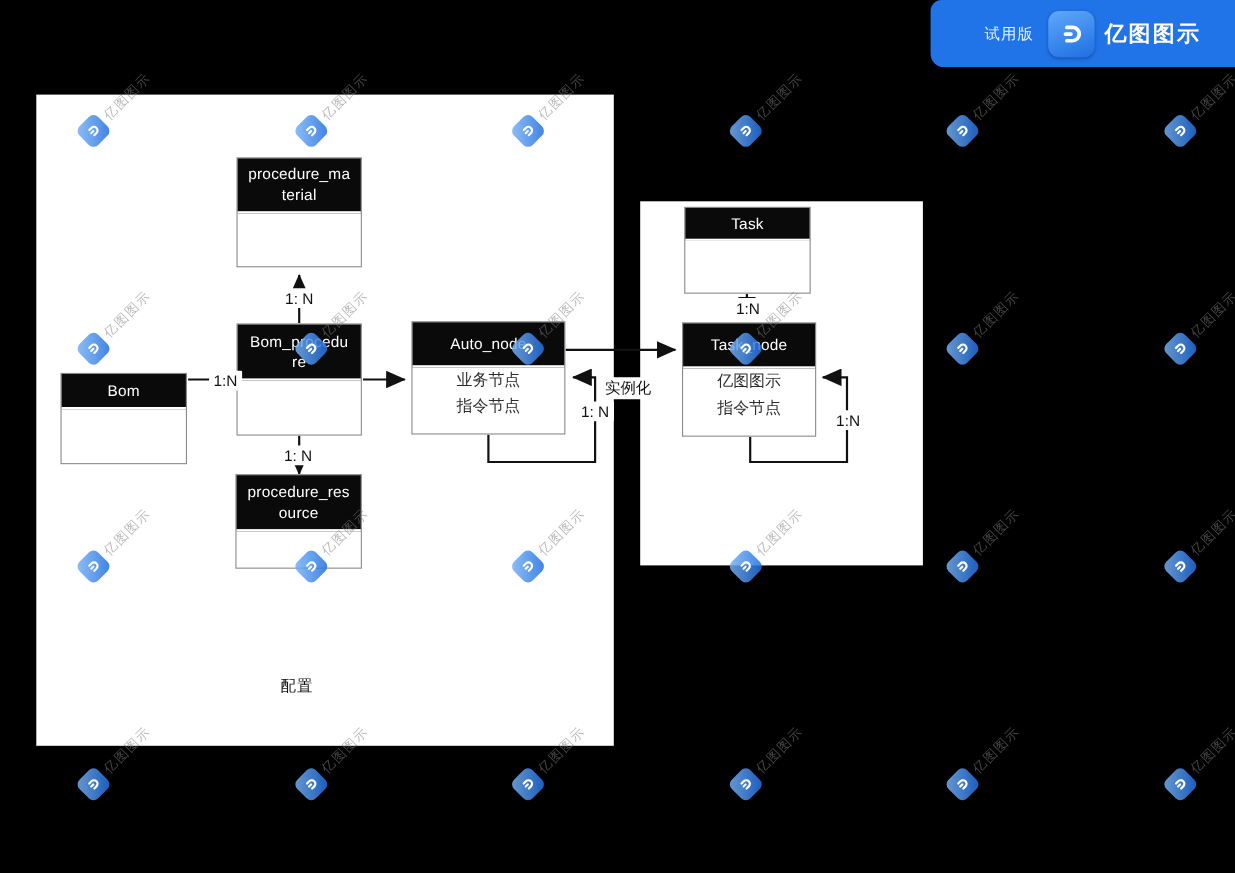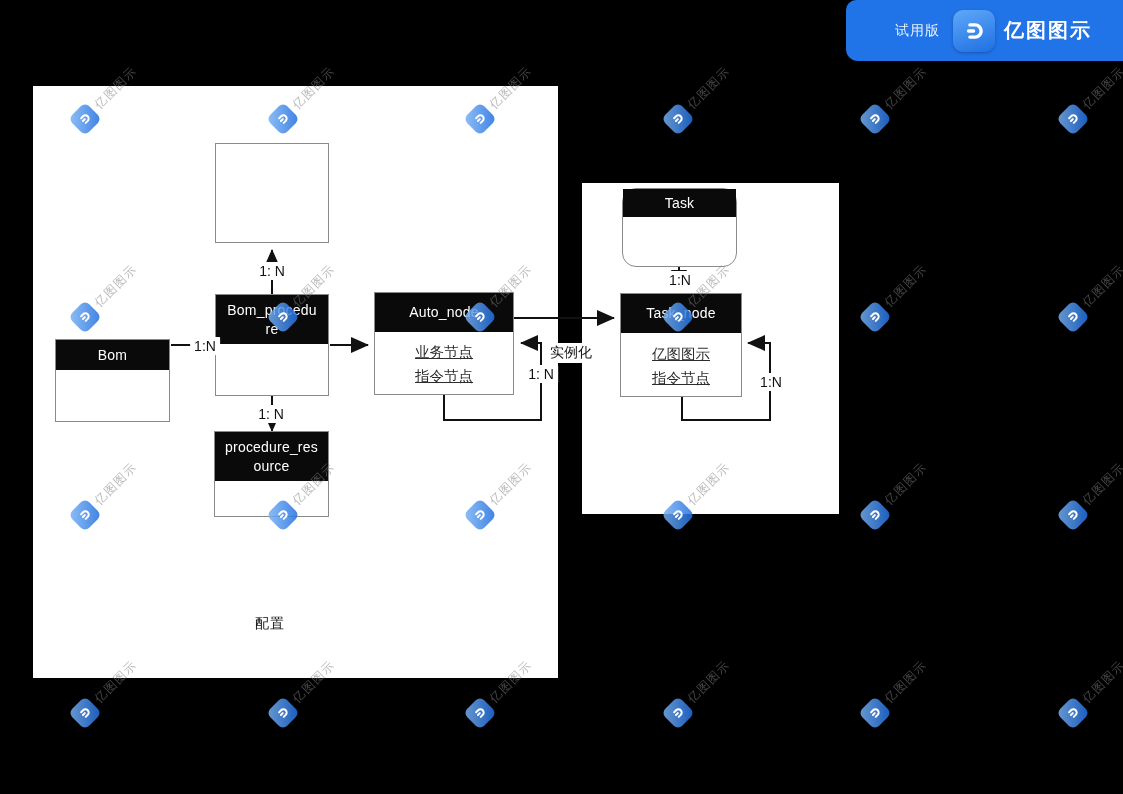--- a/index.html
+++ b/index.html
@@ -14,22 +14,22 @@
   .entity{
     position:absolute;background:#fff;border:1.5px solid #8a8a8a;box-sizing:border-box;
     display:flex;flex-direction:column;z-index:15;
   }
   .entity-header{
     background:#0a0a0a;color:#fff;display:flex;align-items:center;justify-content:center;
     white-space:pre-line;text-align:center;font-size:14px;line-height:1.35;
     border-bottom:2px solid #ffffff;box-sizing:border-box;flex:0 0 auto;letter-spacing:.2px;
   }
   .entity-body{
-    flex:1 1 auto;display:flex;flex-direction:column;align-items:center;justify-content:center;
-    font-size:14.5px;color:#2d2d2d;line-height:24px;text-decoration:underline;
+    flex:1 1 auto;display:flex;flex-direction:column;align-items:center;
+    font-size:14.5px;color:#2d2d2d;line-height:24px;
   }
   .clabel{
     position:absolute;transform:translate(-50%,-50%);background:#ffffff;border-radius:1px;
     padding:1px 4px;font-size:14px;color:#111;white-space:nowrap;z-index:20;
   }
   #caption-left{
     position:absolute;left:270px;top:624px;transform:translate(-50%,-50%);
     font-size:14px;color:#111;z-index:20;letter-spacing:1px;text-align:right;
   }
   
@@ -79,20 +79,22 @@
       <path d="M330,345 L368,345" marker-end="url(#arr)"></path>
       <path d="M514,318 L614,318" marker-end="url(#arr)"></path>
       <path d="M444,395 L444,420 L541,420 L541,343 L521,343" marker-end="url(#arr)"></path>
       <path d="M679,267 L679,287" marker-end="url(#arr)"></path>
       <path d="M682,397 L682,420 L770,420 L770,343 L748,343" marker-end="url(#arr)"></path>
     </g>
   </svg>
 
   <div id="entities">
       <div class="entity" style="left: 215px; top: 143px; width: 114px; height: 100px;">
+        <div class="entity-header" style="height: 50px;">procedure_ma
+terial</div>
         <div class="entity-body"></div>
       </div>
       <div class="entity" style="left: 55px; top: 303px; width: 115px; height: 83px; margin-top: 36px;">
         <div class="entity-header" style="height: 32px;">Bom</div>
         <div class="entity-body"></div>
       </div>
       <div class="entity" style="left: 215px; top: 294px; width: 114px; height: 102px;">
         <div class="entity-header" style="height: 51px;">Bom_procedu
 re</div>
         <div class="entity-body"></div>
@@ -102,21 +104,21 @@
 ource</div>
         <div class="entity-body"></div>
       </div>
       <div class="entity" style="left: 374px; top: 292px; width: 140px; height: 103px;">
         <div class="entity-header" style="height: 41px;">Auto_node</div>
         <div class="entity-body">
           <div>业务节点</div>
           <div>指令节点</div>
         </div>
       </div>
-      <div class="entity" style="left: 622px; top: 188px; width: 115px; height: 79px; border-radius: 14px;">
+      <div class="entity" style="left: 622px; top: 188px; width: 115px; height: 79px;">
         <div class="entity-header" style="height: 30px;">Task</div>
         <div class="entity-body"></div>
       </div>
       <div class="entity" style="left: 620px; top: 293px; width: 122px; height: 104px;">
         <div class="entity-header" style="height: 41px;">Task_node</div>
         <div class="entity-body">
           <div>亿图图示</div>
           <div>指令节点</div>
         </div>
       </div>

